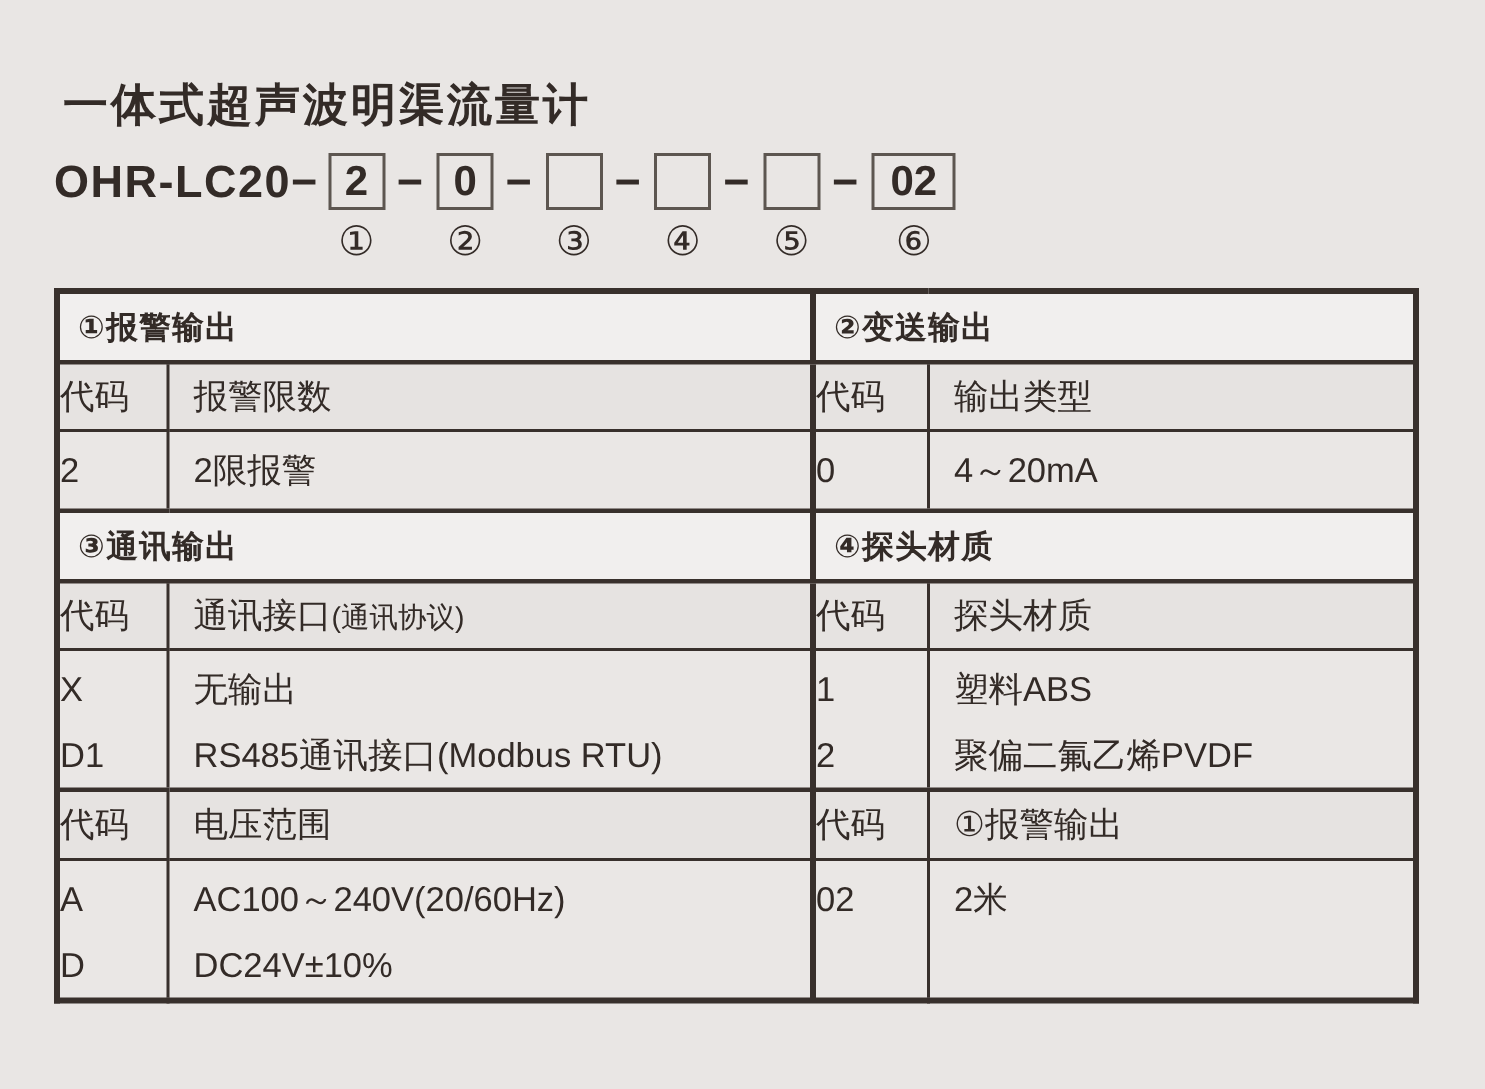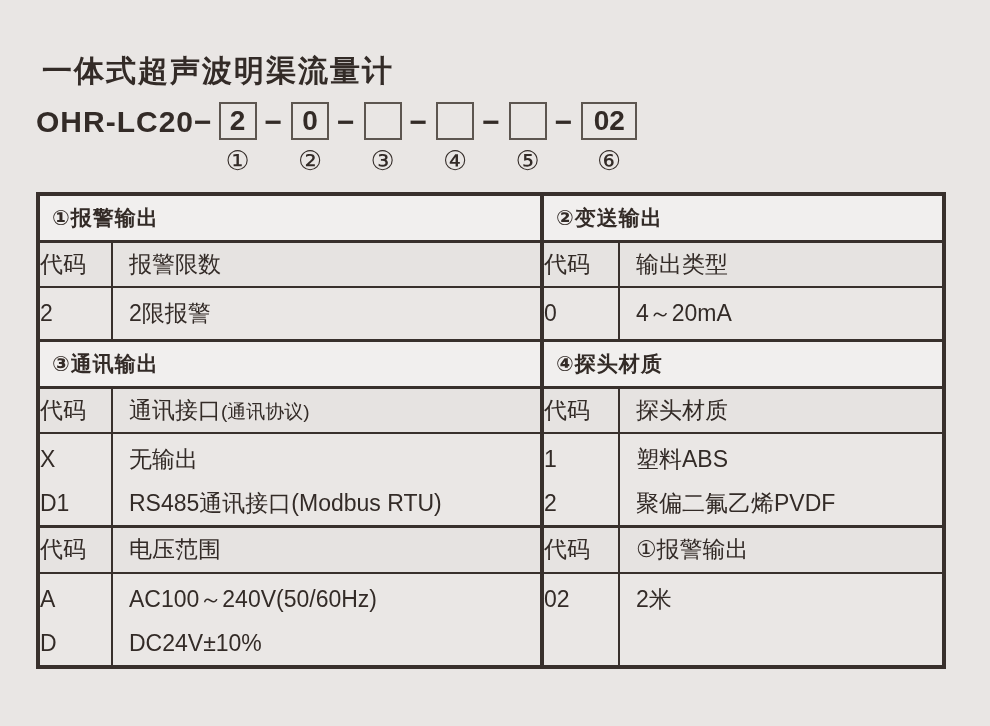--- a/index.html
+++ b/index.html
@@ -179,21 +179,21 @@
       <td class="desc descL">电压范围</td>
       <td class="code codeR">代码</td>
       <td class="desc">①报警输出</td>
     </tr>
     <tr class="data r9">
       <td class="code codeL">
         <div class="line">A</div>
         <div class="line">D</div>
       </td>
       <td class="desc descL">
-        <div class="line">AC100～240V(50/60Hz)</div>
+        <div class="line">AC100～240V(20/60Hz)</div>
         <div class="line">DC24V±10%</div>
       </td>
       <td class="code codeR">
         <div class="line">02</div>
       </td>
       <td class="desc">
         <div class="line">2米</div>
       </td>
     </tr>
   </tbody>

